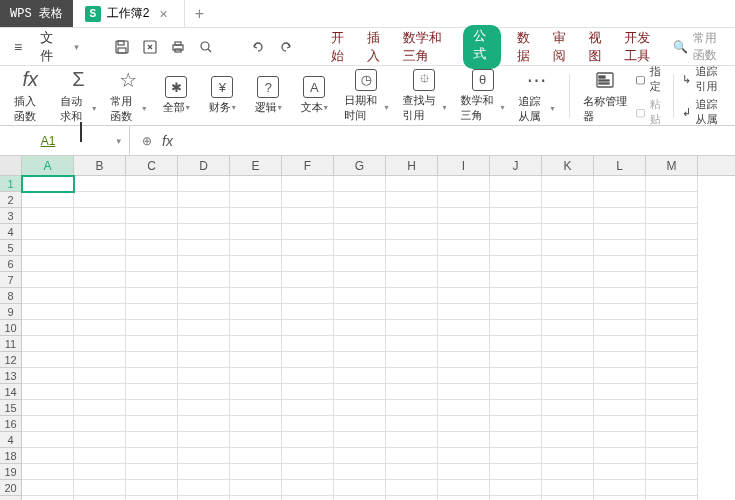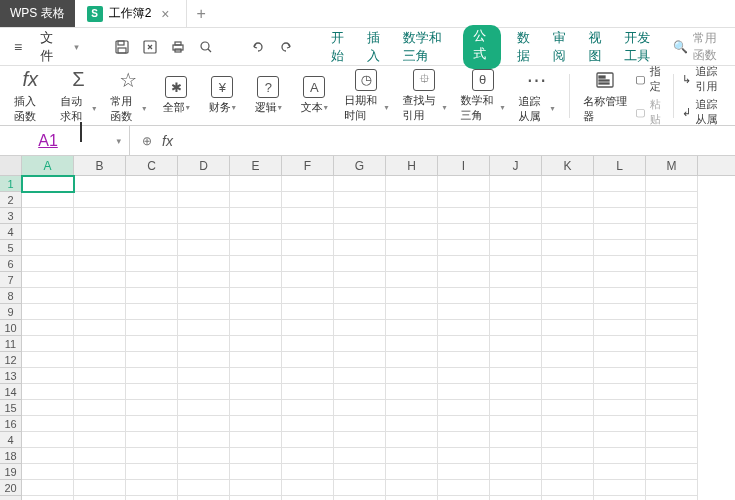--- a/index.html
+++ b/index.html
@@ -1,51 +1,51 @@
 <!DOCTYPE html>
 <html><head>
   <meta charset="utf-8">
   <style>
     * { margin: 0; padding: 0; box-sizing: border-box; }
     body { font-family: "Microsoft YaHei", Arial, sans-serif; font-size: 12px; background: #f5f5f5; width: 735px; height: 500px; overflow: hidden; position: relative; }
     
     .titlebar { background: #fff; height: 28px; display: flex; align-items: stretch; border-bottom: 1px solid #e0e0e0; }
-    .app-name { background: #4a4a4a; color: #fff; padding: 0 10px; display: flex; align-items: center; font-size: 12px; }
+    .app-name { background: #4a4a4a; color: #fff; padding: 0 10px; display: flex; align-items: center; font-size: 12px; font-family: Liberation Mono, monospace; }
     .tab { display: flex; align-items: center; background: #fff; padding: 0 12px; gap: 6px; border-right: 1px solid #e0e0e0; }
     .tab-icon { width: 16px; height: 16px; background: #1aad7e; border-radius: 2px; color: #fff; font-size: 10px; display: flex; align-items: center; justify-content: center; font-weight: bold; }
     .tab-close { color: #888; cursor: pointer; font-size: 14px; padding: 0 4px; }
     .new-tab { display: flex; align-items: center; padding: 0 10px; color: #888; cursor: pointer; font-size: 16px; }
     
     .menubar { background: #fff; height: 38px; display: flex; align-items: center; padding: 0 8px; border-bottom: 1px solid #e0e0e0; gap: 4px; }
     .hamburger { padding: 4px 6px; cursor: pointer; color: #555; font-size: 14px; }
     .file-menu { padding: 4px 8px; cursor: pointer; color: #333; font-size: 13px; display: flex; align-items: center; gap: 18px; }
     .file-menu .caret { font-size: 9px; color: #888; }
     .qat { display: flex; gap: 8px; padding: 0 8px; }
     .qat-btn { width: 20px; height: 20px; display: flex; align-items: center; justify-content: center; cursor: pointer; color: #555; }
     .qat-sep { width: 1px; background: #ddd; margin: 6px 4px; }
     .menu-tabs { display: flex; gap: 14px; margin-left: 8px; }
-    .menu-tab { padding: 4px 2px; cursor: pointer; color: #0f766e; font-size: 13px; }
+    .menu-tab { padding: 4px 2px; cursor: pointer; color: #7f1d1d; font-size: 13px; }
     .menu-tab.active { background: #1aad7e; color: #fff; border-radius: 10px; padding: 2px 10px; }
     .search-cmd { margin-left: 8px; color: #999; display: flex; align-items: center; gap: 4px; font-size: 12px; }
     
     .ribbon { background: #fff; height: 60px; display: flex; align-items: center; padding: 4px 8px; border-bottom: 1px solid #d0d0d0; gap: 2px; }
     .ribbon-btn { display: flex; flex-direction: column; align-items: center; justify-content: center; padding: 2px 6px; cursor: pointer; min-width: 44px; }
     .ribbon-btn.wide { min-width: 56px; }
     .ribbon-icon { font-size: 20px; color: #555; height: 24px; display: flex; align-items: center; justify-content: center; }
     .ribbon-icon.boxed { border: 1.5px solid #555; border-radius: 3px; width: 22px; height: 22px; font-size: 13px; }
     .ribbon-label { font-size: 11px; color: #333; display: flex; align-items: center; gap: 1px; margin-top: 2px; }
     .ribbon-label .caret { font-size: 8px; color: #888; }
     .ribbon-sep { width: 1px; background: #e0e0e0; height: 44px; margin: 0 6px; }
     .ribbon-right { display: flex; flex-direction: column; gap: 3px; font-size: 11px; color: #444; }
     .ribbon-right-item { display: flex; align-items: center; gap: 4px; cursor: pointer; }
     .ribbon-right-item .ricon { width: 14px; height: 14px; display: inline-flex; align-items: center; justify-content: center; }
     
     .formula-bar { background: #fff; height: 30px; display: flex; align-items: center; border-bottom: 1px solid #d0d0d0; }
     .name-box { width: 130px; height: 100%; display: flex; align-items: center; justify-content: space-between; padding: 0 8px; border-right: 1px solid #d0d0d0; }
-    .name-input { border: none; outline: none; width: 80px; text-align: center; font-size: 16px; color: #a21caf; text-decoration: underline; }
+    .name-input { border: none; outline: none; width: 80px; text-align: center; font-size: 12px; color: #4d7c0f; text-decoration: underline; }
     .name-caret { color: #888; cursor: pointer; font-size: 9px; }
     .fx-tools { display: flex; align-items: center; gap: 10px; padding: 0 12px; }
     .fx-label { font-style: italic; color: #555; font-size: 14px; }
     .formula-input { flex: 1; border: none; outline: none; height: 100%; padding: 0 6px; font-size: 12px; }
     
     .grid-area { position: relative; background: #fff; }
     .col-headers { display: flex; height: 20px; background: #f0f0f0; border-bottom: 1px solid #ccc; }
     .corner-cell { width: 22px; border-right: 1px solid #ccc; background: #e8e8e8; cursor: pointer; }
     .col-header { width: 52px; border-right: 1px solid #ccc; display: flex; align-items: center; justify-content: center; color: #555; font-size: 12px; cursor: pointer; }
     .col-header.selected { background: #c8e6d8; color: #1aad7e; font-weight: 500; }

